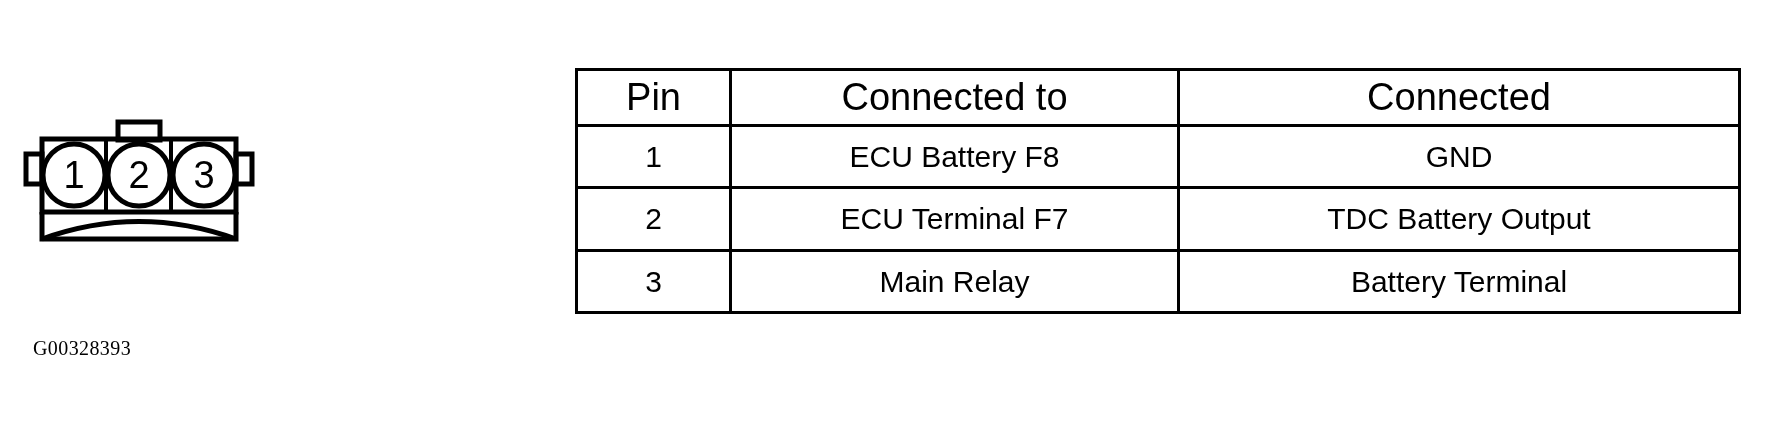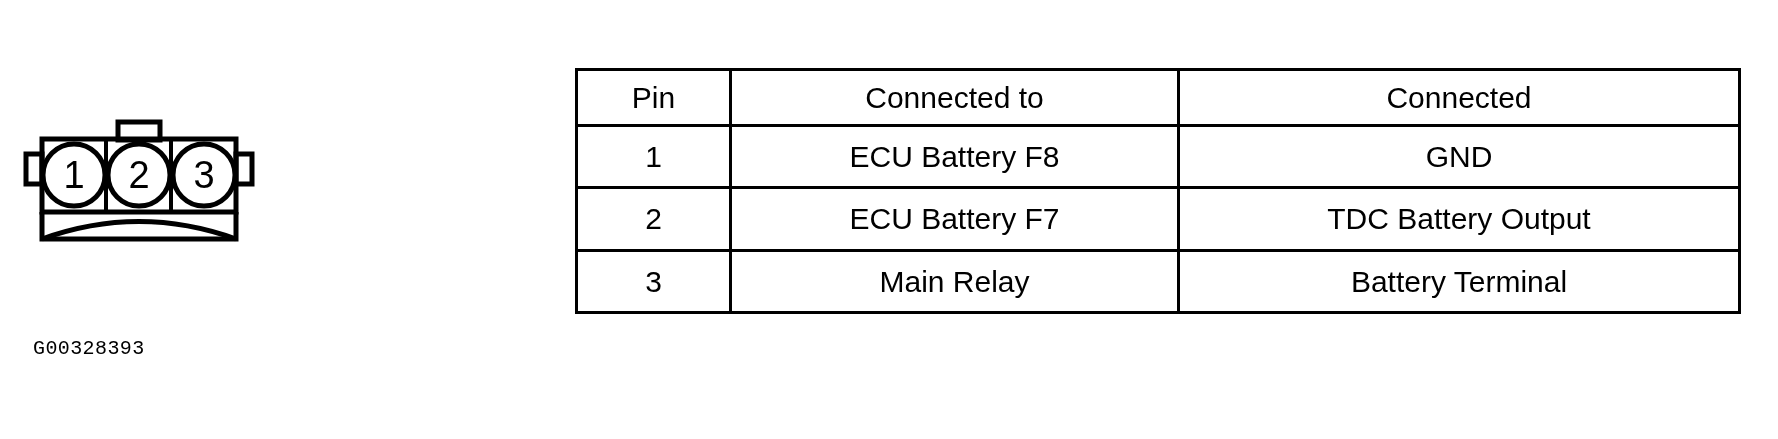--- a/index.html
+++ b/index.html
@@ -27,21 +27,21 @@
   }
   #connector-svg {
     display: block;
   }
 
   
   #figure-caption {
     position: absolute;
     left: 33px;
     top: 337px;
-    font-family: Liberation Mono, monospace;
+    font-family: Liberation Serif, serif;
     font-size: 20px;
     letter-spacing: 0.4px;
     color: #000000;
     white-space: nowrap;
   }
 
   
   #pinout-table-wrap {
     position: absolute;
     left: 575px;
@@ -67,21 +67,21 @@
     vertical-align: middle;
     font-weight: normal;
     font-family: "Liberation Sans", sans-serif;
     font-size: 30px;
     line-height: 1.1;
     padding: 0;
     height: 53px;
     color: #000000;
     background: #ffffff;
   }
-  table.pinout thead th { font-size: 30px; }
+  table.pinout thead th { font-size: 38px; }
 </style>
 </head>
 <body>
 
 <div id="connector-figure">
   <svg id="connector-svg" width="250" height="125" viewBox="0 0 250 125">
 
     <path d="M 98 4 L 140 4 L 140 22 L 98 22 Z" fill="none" stroke="#000" stroke-width="5"></path>
 
     <path d="M 6 36 L 22 36 L 22 66 L 6 66 Z" fill="none" stroke="#000" stroke-width="5"></path>
@@ -123,21 +123,21 @@
       </tr>
     </thead>
     <tbody>
       <tr>
         <td>1</td>
         <td>ECU Battery F8</td>
         <td>GND</td>
       </tr>
       <tr>
         <td>2</td>
-        <td>ECU Battery F7</td>
+        <td>ECU Terminal F7</td>
         <td>TDC Battery Output</td>
       </tr>
       <tr>
         <td>3</td>
         <td>Main Relay</td>
         <td>Battery Terminal</td>
       </tr>
     </tbody>
   </table>
 </div>

